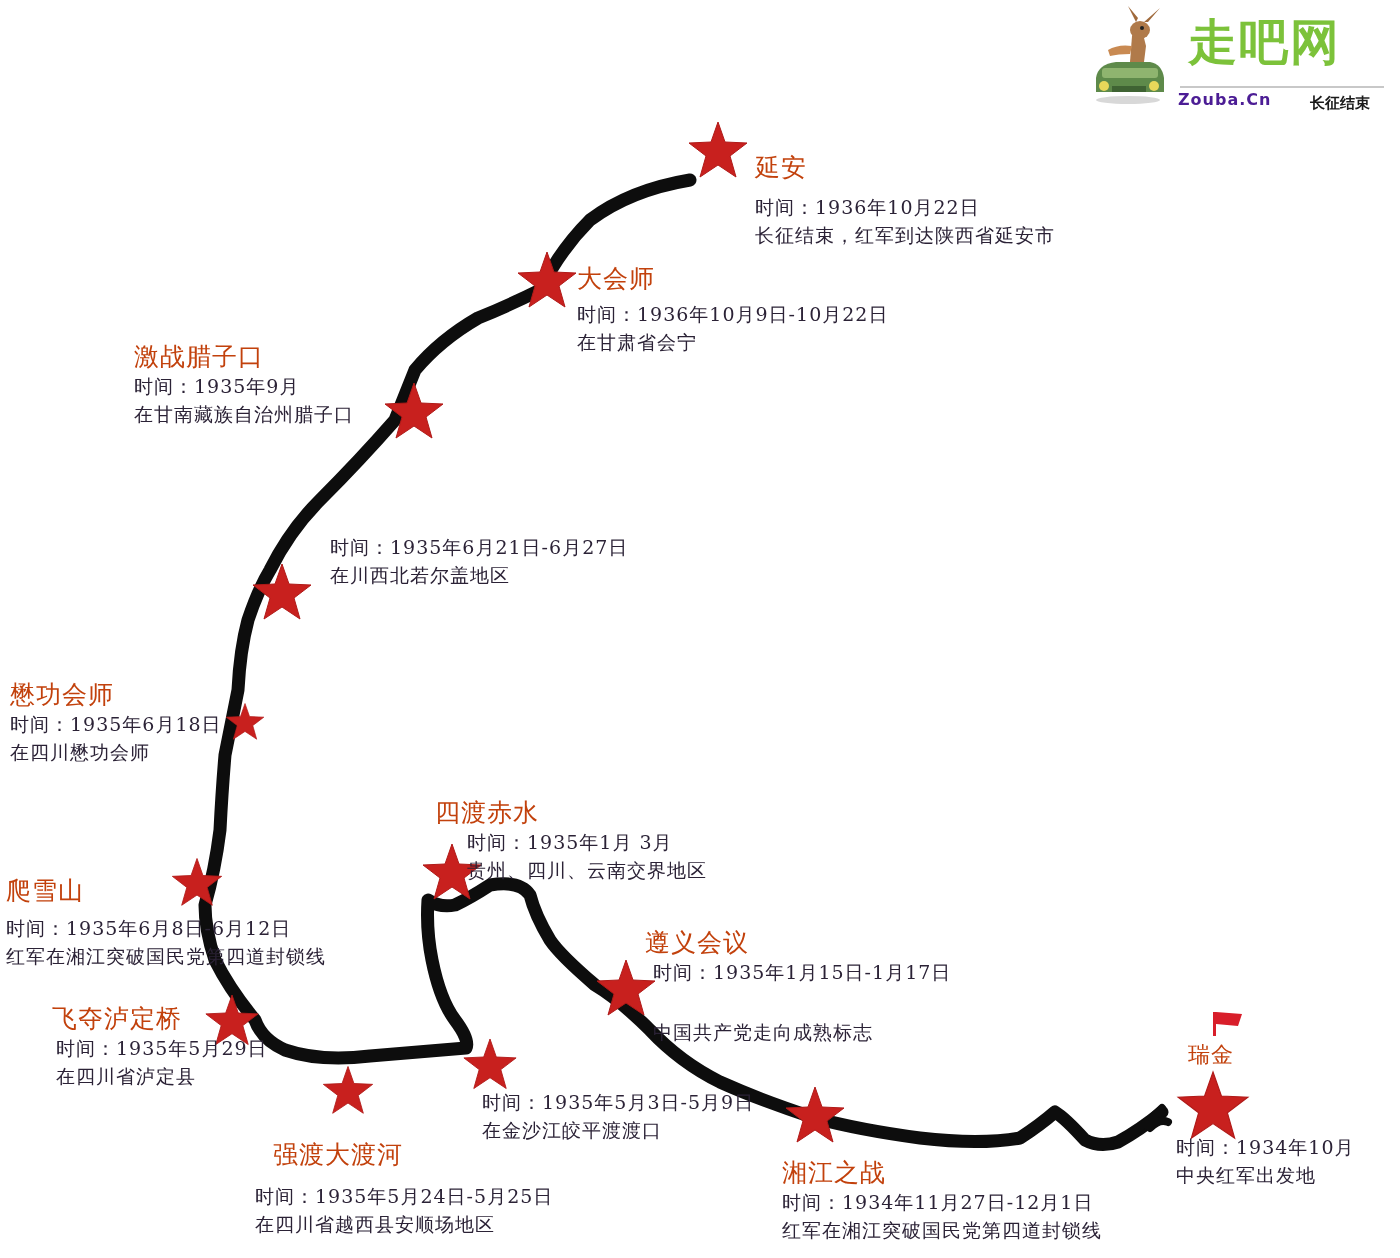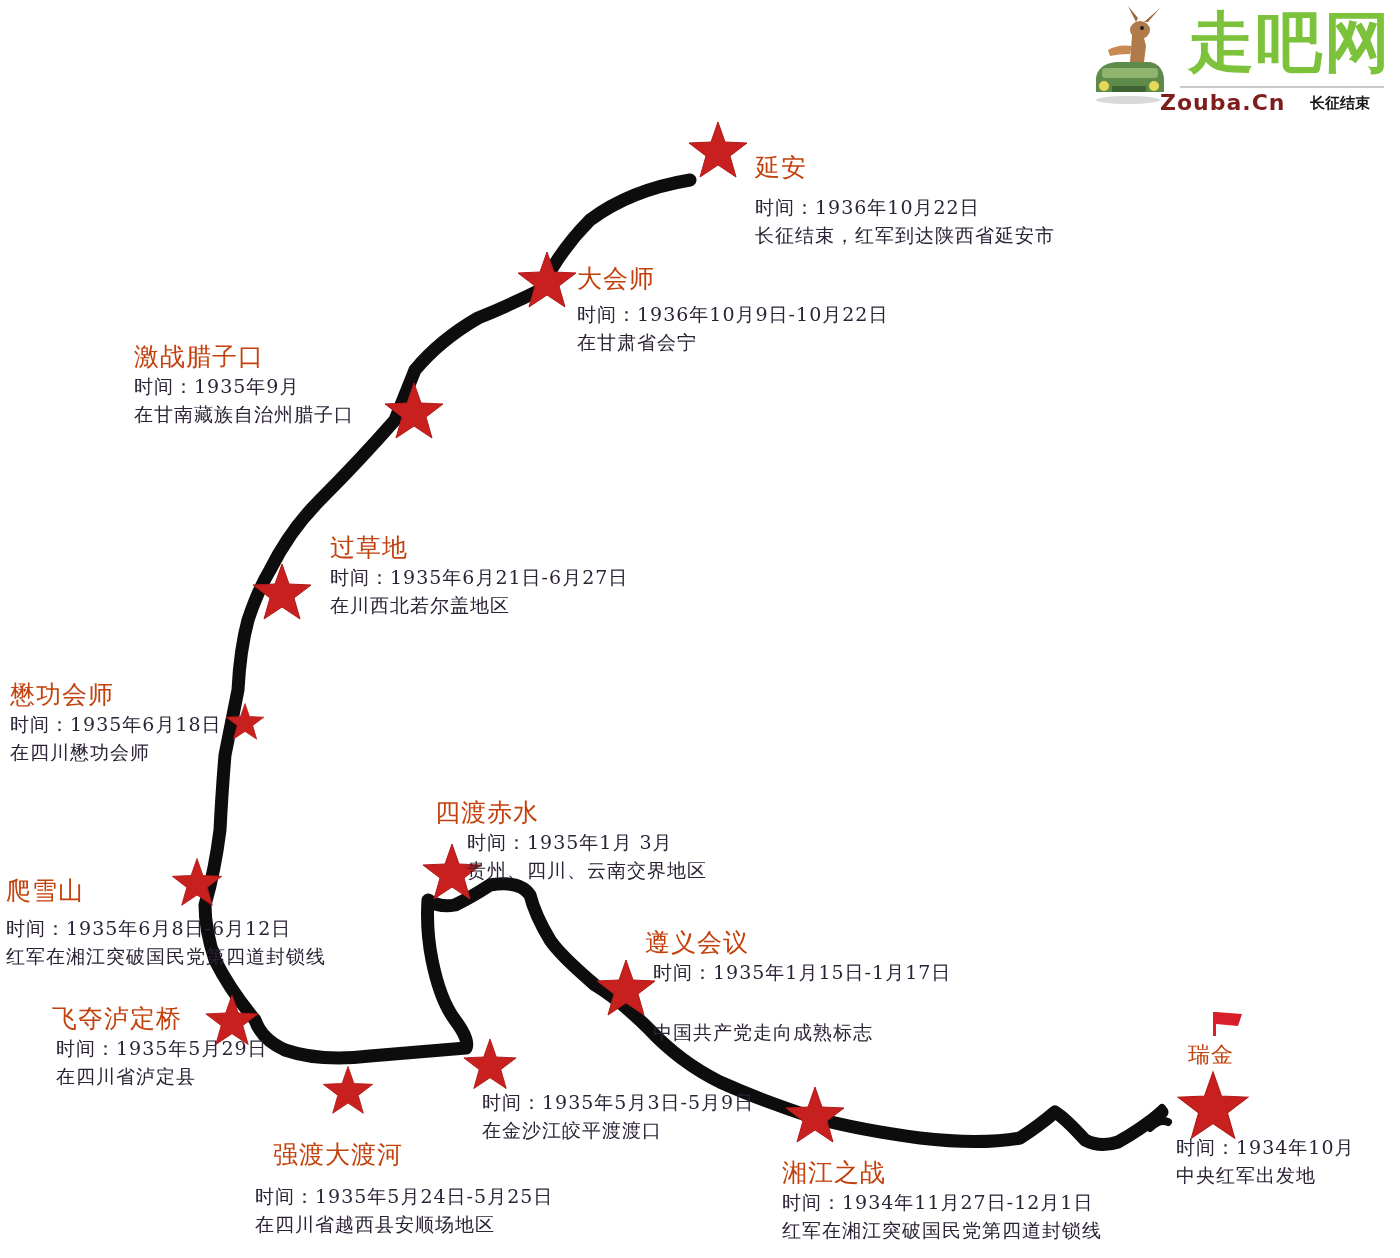--- a/index.html
+++ b/index.html
@@ -4,26 +4,26 @@
 <style>
   html, body { margin:0; padding:0; background:#ffffff; }
   body { width:1400px; height:1258px; position:relative; overflow:hidden;
          font-family:"DejaVu Serif", "Liberation Serif", serif; }
   #route-svg { position:absolute; left:0; top:0; width:1400px; height:1258px; }
   .label { position:absolute; white-space:nowrap; }
   .label .title { color:#c2410c; font-size:25px; line-height:30px; letter-spacing:1px;
                   font-family:"DejaVu Sans", "Liberation Sans", sans-serif; font-weight:normal; }
   .label .line { color:#2b2236; font-size:19px; line-height:28px; letter-spacing:1px; }
   .logo { position:absolute; left:1088px; top:6px; width:305px; height:112px; }
-  .logo .brand { position:absolute; left:100px; top:2px; font-size:66px; font-weight:bold;
+  .logo .brand { position:absolute; left:100px; top:2px; font-size:49px; font-weight:bold;
                  color:#7cc23a; letter-spacing:2px; line-height:70px;
                  font-family:"DejaVu Sans", "Liberation Sans", sans-serif; }
   .logo .rule { position:absolute; left:92px; top:80px; width:204px; height:2px; background:#c8c8c8; }
-  .logo .site { position:absolute; left:72px; top:84px; font-size:22px; font-weight:bold;
-                color:#7f1d1d; font-family:"DejaVu Sans", "Liberation Sans", sans-serif; letter-spacing:1px; }
+  .logo .site { position:absolute; left:90px; top:84px; font-size:16px; font-weight:bold;
+                color:#4c1d95; font-family:"DejaVu Sans", "Liberation Sans", sans-serif; letter-spacing:1px; }
   .logo .slogan { position:absolute; left:222px; top:88px; font-size:15px; font-weight:bold;
                   color:#1a1a1a; font-family:"DejaVu Sans", "Liberation Sans", sans-serif; }
   .logo .mascot { position:absolute; left:0; top:0; width:90px; height:100px; }
 </style>
 </head>
 <body>
 
 <div class="logo">
   <svg class="mascot" viewBox="0 0 90 100">
     <ellipse cx="40" cy="94" rx="32" ry="4" fill="#d8d8d8"></ellipse>
@@ -121,21 +121,20 @@
   <div class="line">在甘肃省会宁</div>
 </div>
 
 <div class="label" style="left:134px; top:342px;">
   <div class="title">激战腊子口</div>
   <div class="line">时间：1935年9月</div>
   <div class="line">在甘南藏族自治州腊子口</div>
 </div>
 
 <div class="label" style="left:330px; top:533px;">
-  <div class="title">过草地</div>
   <div class="line">时间：1935年6月21日-6月27日</div>
   <div class="line">在川西北若尔盖地区</div>
 </div>
 
 <div class="label" style="left:10px; top:680px;">
   <div class="title">懋功会师</div>
   <div class="line">时间：1935年6月18日</div>
   <div class="line">在四川懋功会师</div>
 </div>
 

